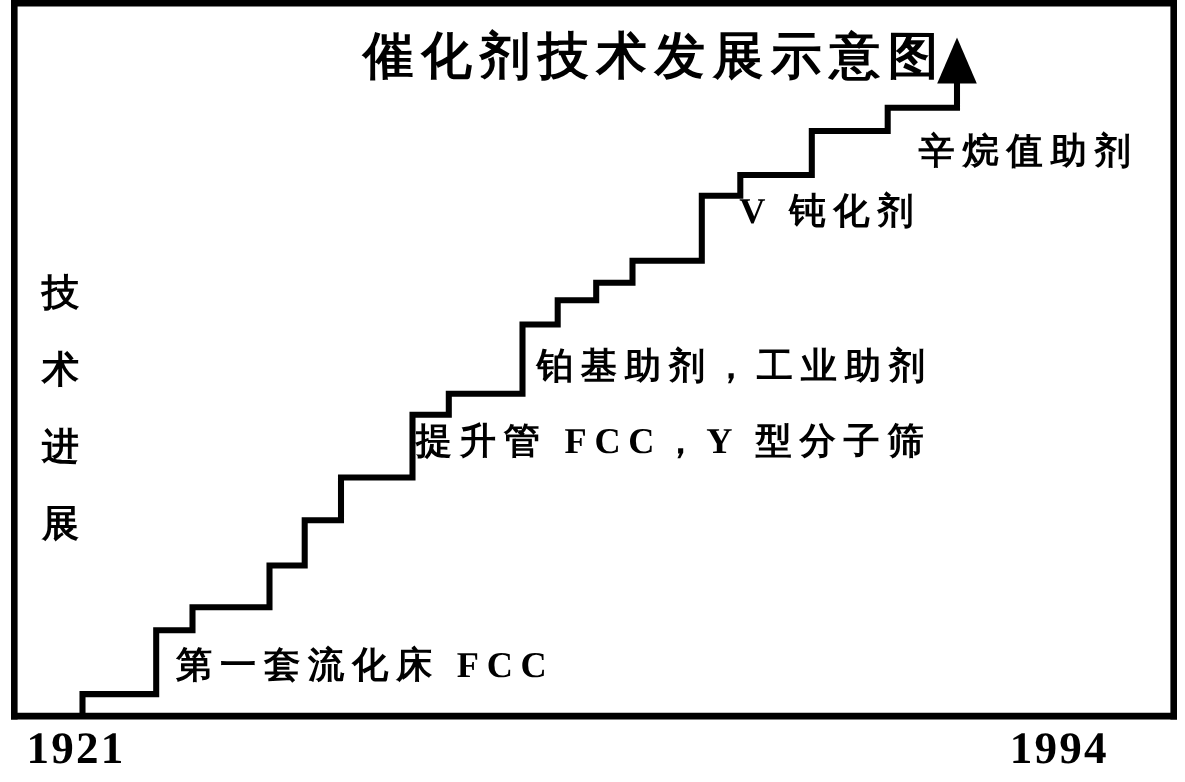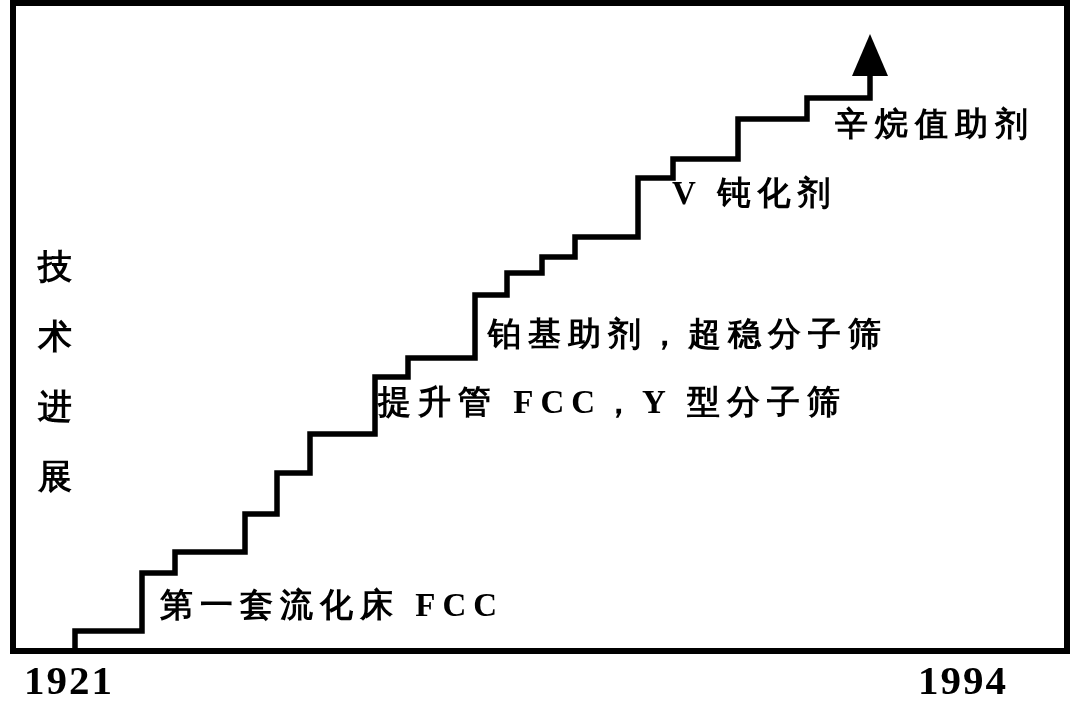--- a/index.html
+++ b/index.html
@@ -57,34 +57,35 @@
     <line x1="13" y1="0" x2="13" y2="654" stroke="#000" stroke-width="6"></line>
     <line x1="1067" y1="0" x2="1067" y2="654" stroke="#000" stroke-width="6"></line>
 
     <line x1="10" y1="651" x2="1070" y2="651" stroke="#000" stroke-width="6"></line>
 
     <polyline points="75,651 75,631 142,631 142,573 175,573 175,552 245,552 245,514 277,514 277,473 310,473 310,434 375,434 375,377 408,377 408,358 475,358 475,295 507,295 507,273 542,273 542,257 575,257 575,237 638,237 638,178 673,178 673,159 738,159 738,119 807,119 807,98 870,98 870,74" fill="none" stroke="#000" stroke-width="5.5" stroke-linejoin="miter"></polyline>
 
     <polygon points="870,34 852,76 888,76" fill="#000"></polygon>
   </svg>
 
+  <div class="label title" style="left:330px; top:28px;">催化剂技术发展示意图</div>
 
   <div class="yaxis" style="left:38px; top:250px;">
     <span>技</span>
     <span>术</span>
     <span>进</span>
     <span>展</span>
   </div>
 
-  <div class="label milestone" style="left:835px; top:108px;">辛烷值助剂</div>
+  <div class="label milestone" style="left:835px; top:122px;">辛烷值助剂</div>
 
   <div class="label milestone" style="left:672px; top:177px;">V 钝化剂</div>
 
 
-  <div class="label milestone" style="left:488px; top:318px;">铂基助剂，超稳分子筛</div>
+  <div class="label milestone" style="left:488px; top:318px;">铂基助剂，工业助剂</div>
 
   <div class="label milestone" style="left:378px; top:386px;">提升管 FCC，Y 型分子筛</div>
 
 
   <div class="label milestone" style="left:160px; top:589px;">第一套流化床 FCC</div>
 
 
   <div class="label year" style="left:24px; top:660px;">1921</div>
 
   <div class="label year" style="left:918px; top:660px;">1994</div>

